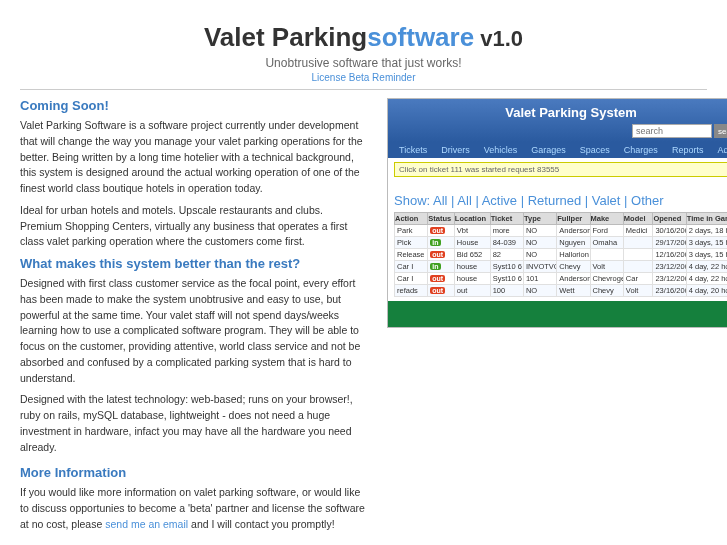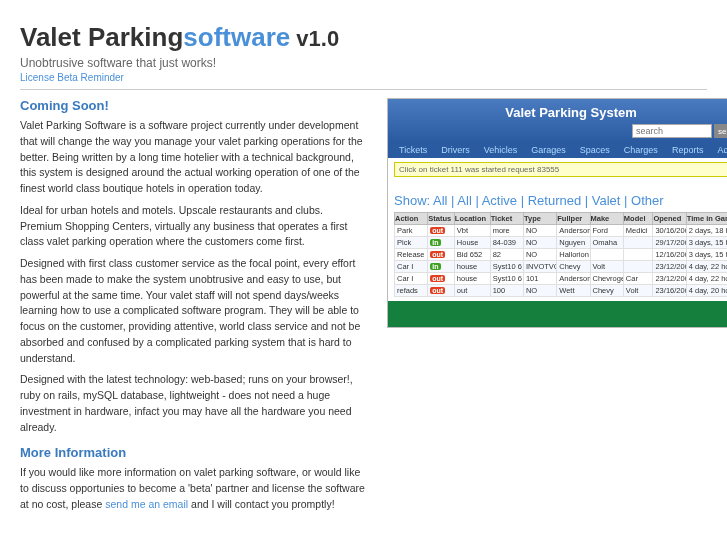--- a/index.html
+++ b/index.html
@@ -10,20 +10,21 @@
       background: #fff;
       width: 727px;
       min-height: 545px;
     }
     #page-wrapper {
       width: 727px;
       padding: 10px 20px 10px 20px;
     }
     
     .site-header {
+      text-align: center;
       padding: 12px 0 6px 0;
       border-bottom: 1px solid #ccc;
       margin-bottom: 8px;
     }
     .site-title {
       font-size: 26px;
       font-weight: bold;
       color: #333;
     }
     .site-title .software {
@@ -210,20 +211,21 @@
 
     <div class="left-col">
 
       <div>
         <div class="section-title">Coming Soon!</div>
         <div class="section-body">Valet Parking Software is a software project currently under development that will change the way you manage your valet parking operations for the better. Being written by a long time hotelier with a technical background, this system is designed around the actual working operation of one of the finest world class boutique hotels in operation today.</div>
         <div class="section-body">Ideal for urban hotels and motels. Upscale restaurants and clubs. Premium Shopping Centers, virtually any business that operates a first class valet parking operation where the customers come first.</div>
       </div>
 
       <div>
+        <div class="section-title">What makes this system better than the rest?</div>
         <div class="section-body">Designed with first class customer service as the focal point, every effort has been made to make the system unobtrusive and easy to use, but powerful at the same time. Your valet staff will not spend days/weeks learning how to use a complicated software program. They will be able to focus on the customer, providing attentive, world class service and not be absorbed and confused by a complicated parking system that is hard to understand.</div>
         <div class="section-body">Designed with the latest technology: web-based; runs on your browser!, ruby on rails, mySQL database, lightweight - does not need a huge investment in hardware, infact you may have all the hardware you need already.</div>
       </div>
 
       <div class="more-info-section">
         <div class="section-title">More Information</div>
         <div class="section-body">
           <span>If you would like more information on valet parking software, or would like to discuss opportunies to become a 'beta' partner and license the software at no cost, please </span><a class="email-link" href="#">send me an email</a><span> and I will contact you promptly!</span>
         </div>
       </div>

